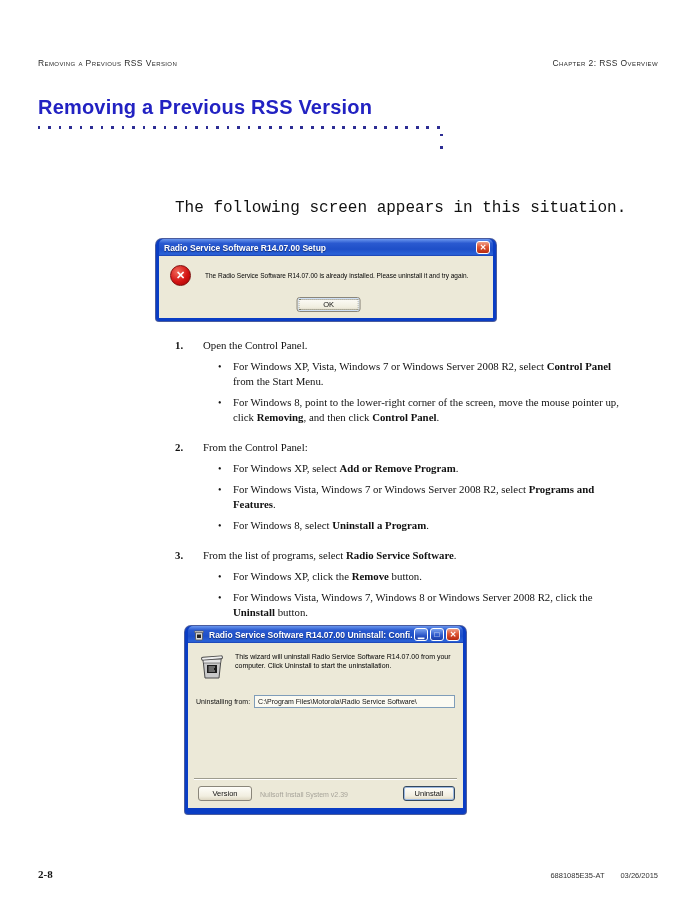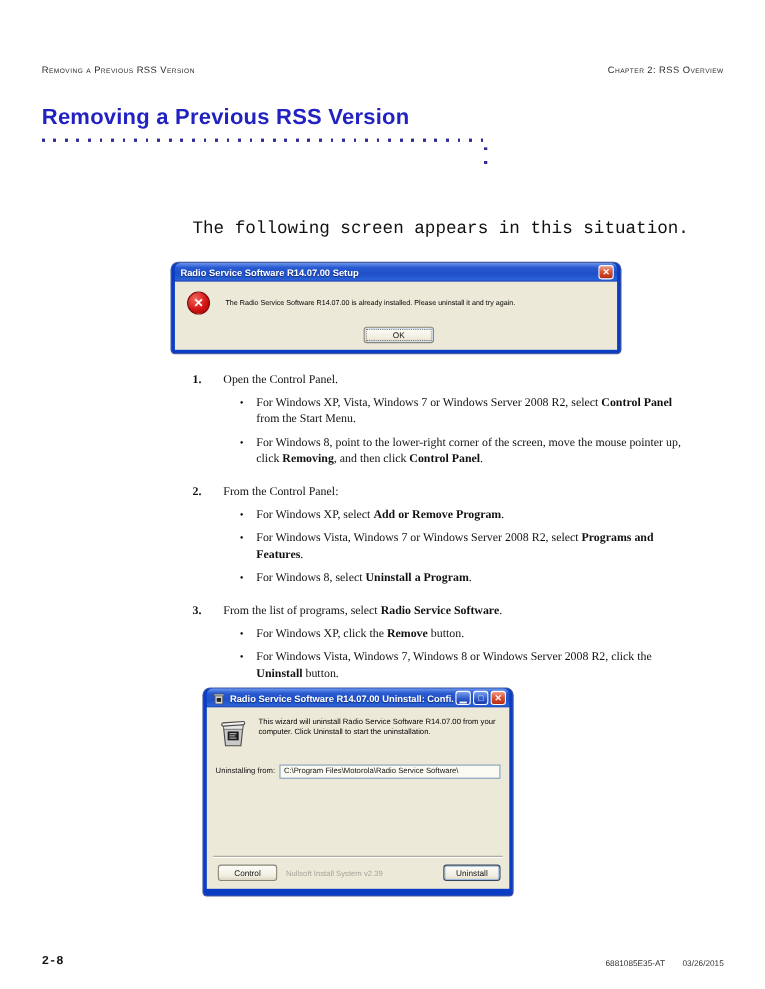--- a/index.html
+++ b/index.html
@@ -31,21 +31,21 @@
     border-radius:5px 5px 0 0; color:#fff; }
   .xp-title { font-weight:bold; font-size:8.5px; white-space:nowrap; overflow:hidden; flex:1;
     text-shadow:0 1px 1px rgba(0,0,30,.5); }
   .xp-btn { width:14px; height:13px; margin-left:2px; border:1px solid #fff; border-radius:3px;
     display:flex; align-items:center; justify-content:center; color:#fff; font-size:8px; line-height:1; font-weight:bold; }
   .xp-btn.blue { background:linear-gradient(180deg,#7aa2f0,#2a55c8 60%,#1c3fa8); }
   .xp-btn.red  { background:linear-gradient(180deg,#f0a088,#dd5533 45%,#b82a10); }
   .xp-body { background:#ece9d8; position:relative; }
 
   
-  .dlg1 { top:215px; left:156px; width:408px; height:82px; }
+  .dlg1 { top:215px; left:156px; width:340px; height:82px; }
   .dlg1 .xp-body { height:62px; }
   .error-icon { position:absolute; left:11px; top:9px; width:21px; height:21px; border-radius:50%;
     background:radial-gradient(circle at 35% 30%, #f06a5a, #d41414 55%, #9c0000);
     border:1px solid #7e0a0a; color:#fff; font-weight:bold; font-size:11px;
     display:flex; align-items:center; justify-content:center; }
   .dlg1-msg { position:absolute; left:46px; top:16px; font-size:6.5px; color:#000; white-space:nowrap; }
   .btn-xp { font-family:"Liberation Sans", sans-serif; font-size:7.5px; color:#111; text-align:center;
     background:linear-gradient(180deg,#fefdf9,#f1eee0 70%,#ddd6c2); border:1px solid #8a867a; border-radius:3px;
     display:flex; align-items:center; justify-content:center; }
   .ok-btn { position:absolute; left:50%; transform:translateX(-46%); top:41px; width:64px; height:15px;
@@ -73,21 +73,21 @@
   .path-field { flex:1; height:13px; background:#fbfaf2; border:1px solid #7f9db9; font-size:7px;
     font-family:"Liberation Sans", sans-serif; padding:0 3px; display:flex; align-items:center; white-space:nowrap; overflow:hidden; }
   .dlg2-sep { position:absolute; left:6px; right:6px; bottom:28px; border-top:1px solid #9e9c8e; border-bottom:1px solid #ffffff; }
   .cancel-btn { position:absolute; left:10px; bottom:7px; width:54px; height:15px; }
   .credit { position:absolute; left:72px; bottom:10px; font-size:7px; color:#a7a49a; }
   .uninstall-btn { position:absolute; right:8px; bottom:7px; width:52px; height:15px;
     border:1px solid #33485e; box-shadow:inset 0 0 0 1px #9db9e0; }
 
   
   .footer { position:absolute; top:844px; left:38px; right:37px; display:flex; justify-content:space-between; align-items:flex-end; }
-  .footer-left { font-family:Liberation Mono, monospace; font-weight:bold; font-size:11px; color:#111; }
+  .footer-left { font-family:Liberation Serif, serif; font-weight:bold; font-size:11px; color:#111; }
   .footer-right { font-family:"Liberation Sans", sans-serif; font-size:7.5px; color:#333; }
   .footer-right span + span { margin-left:14px; }
 </style>
 </head>
 <body>
 
 <div class="page">
 
   <div class="running-header">
     <span>Removing a Previous RSS Version</span>
@@ -180,21 +180,21 @@
         <rect x="4.5" y="5.5" width="21" height="3" rx="1.5" fill="#efefef" stroke="#4a4a4a" stroke-width="1" transform="rotate(-4 15 7)"></rect>
         <rect x="10" y="14" width="10" height="8" fill="#1a1a1a"></rect>
         <path d="M11.5 16 L18 16 M11.5 18 L17 18 M11.5 20 L18 20" stroke="#cfcfcf" stroke-width="0.9"></path>
       </svg>
       <div class="wizard-text">This wizard will uninstall Radio Service Software R14.07.00 from your computer. Click Uninstall to start the uninstallation.</div>
       <div class="uninst-row">
         <span class="uninst-label">Uninstalling from:</span>
         <span class="path-field">C:\Program Files\Motorola\Radio Service Software\</span>
       </div>
       <div class="dlg2-sep"></div>
-      <div class="btn-xp cancel-btn">Control</div>
+      <div class="btn-xp cancel-btn">Version</div>
       <span class="credit">Nullsoft Install System v2.39</span>
       <div class="btn-xp uninstall-btn">Uninstall</div>
     </div>
   </div>
 
   <div class="footer">
     <span class="footer-left">2-8</span>
     <span class="footer-right">
       <span>6881085E35-AT</span>
       <span>03/26/2015</span>

